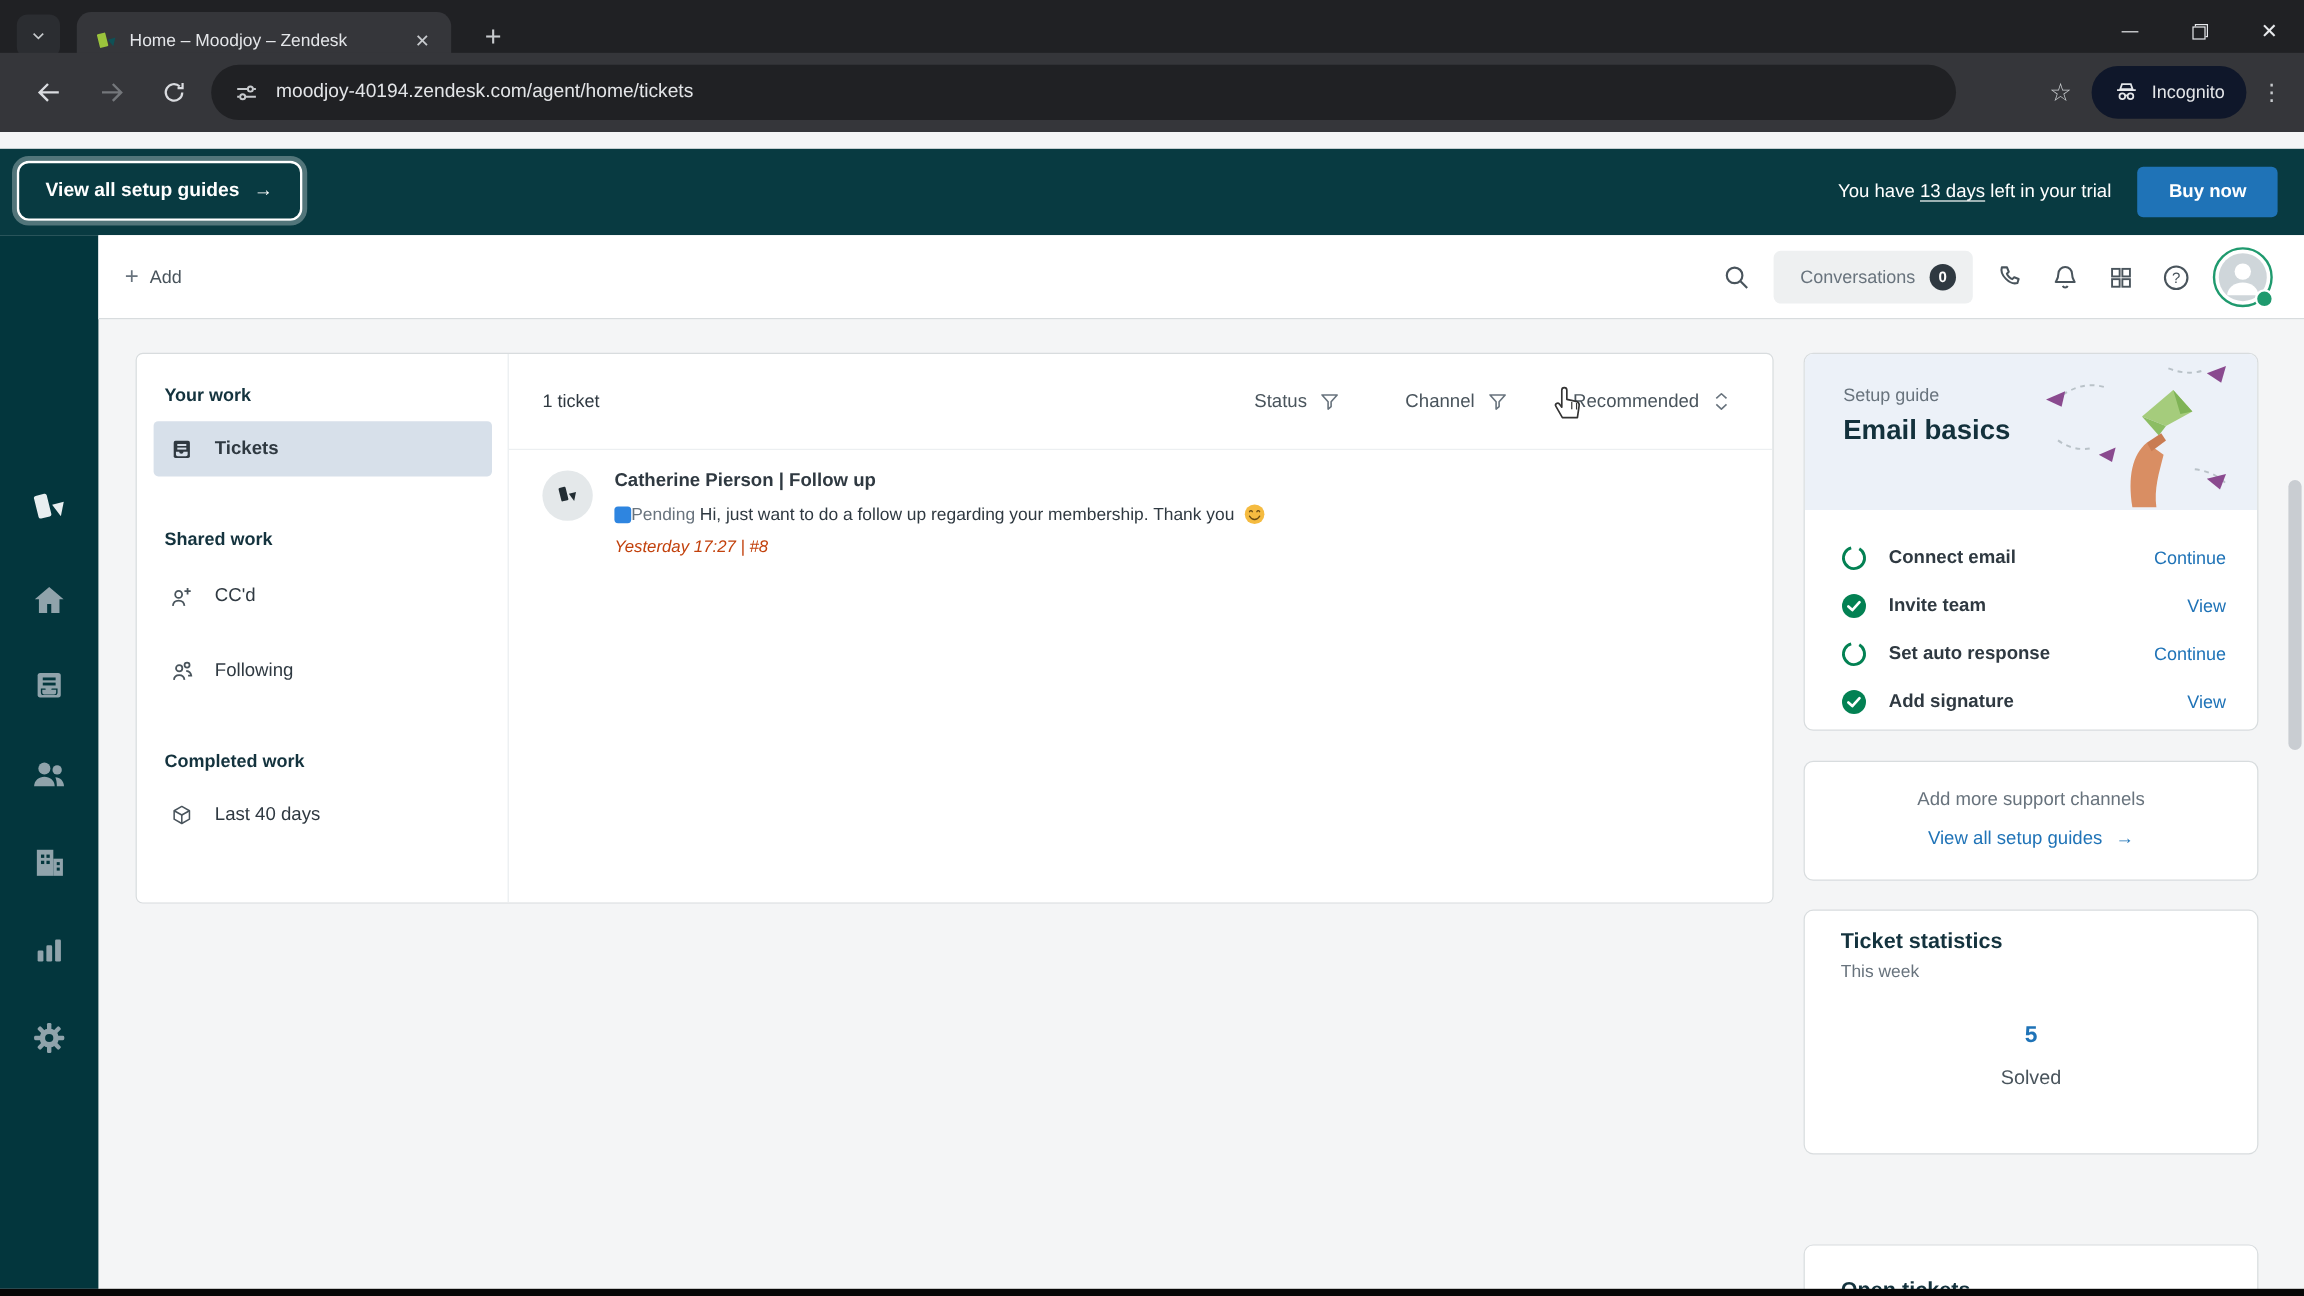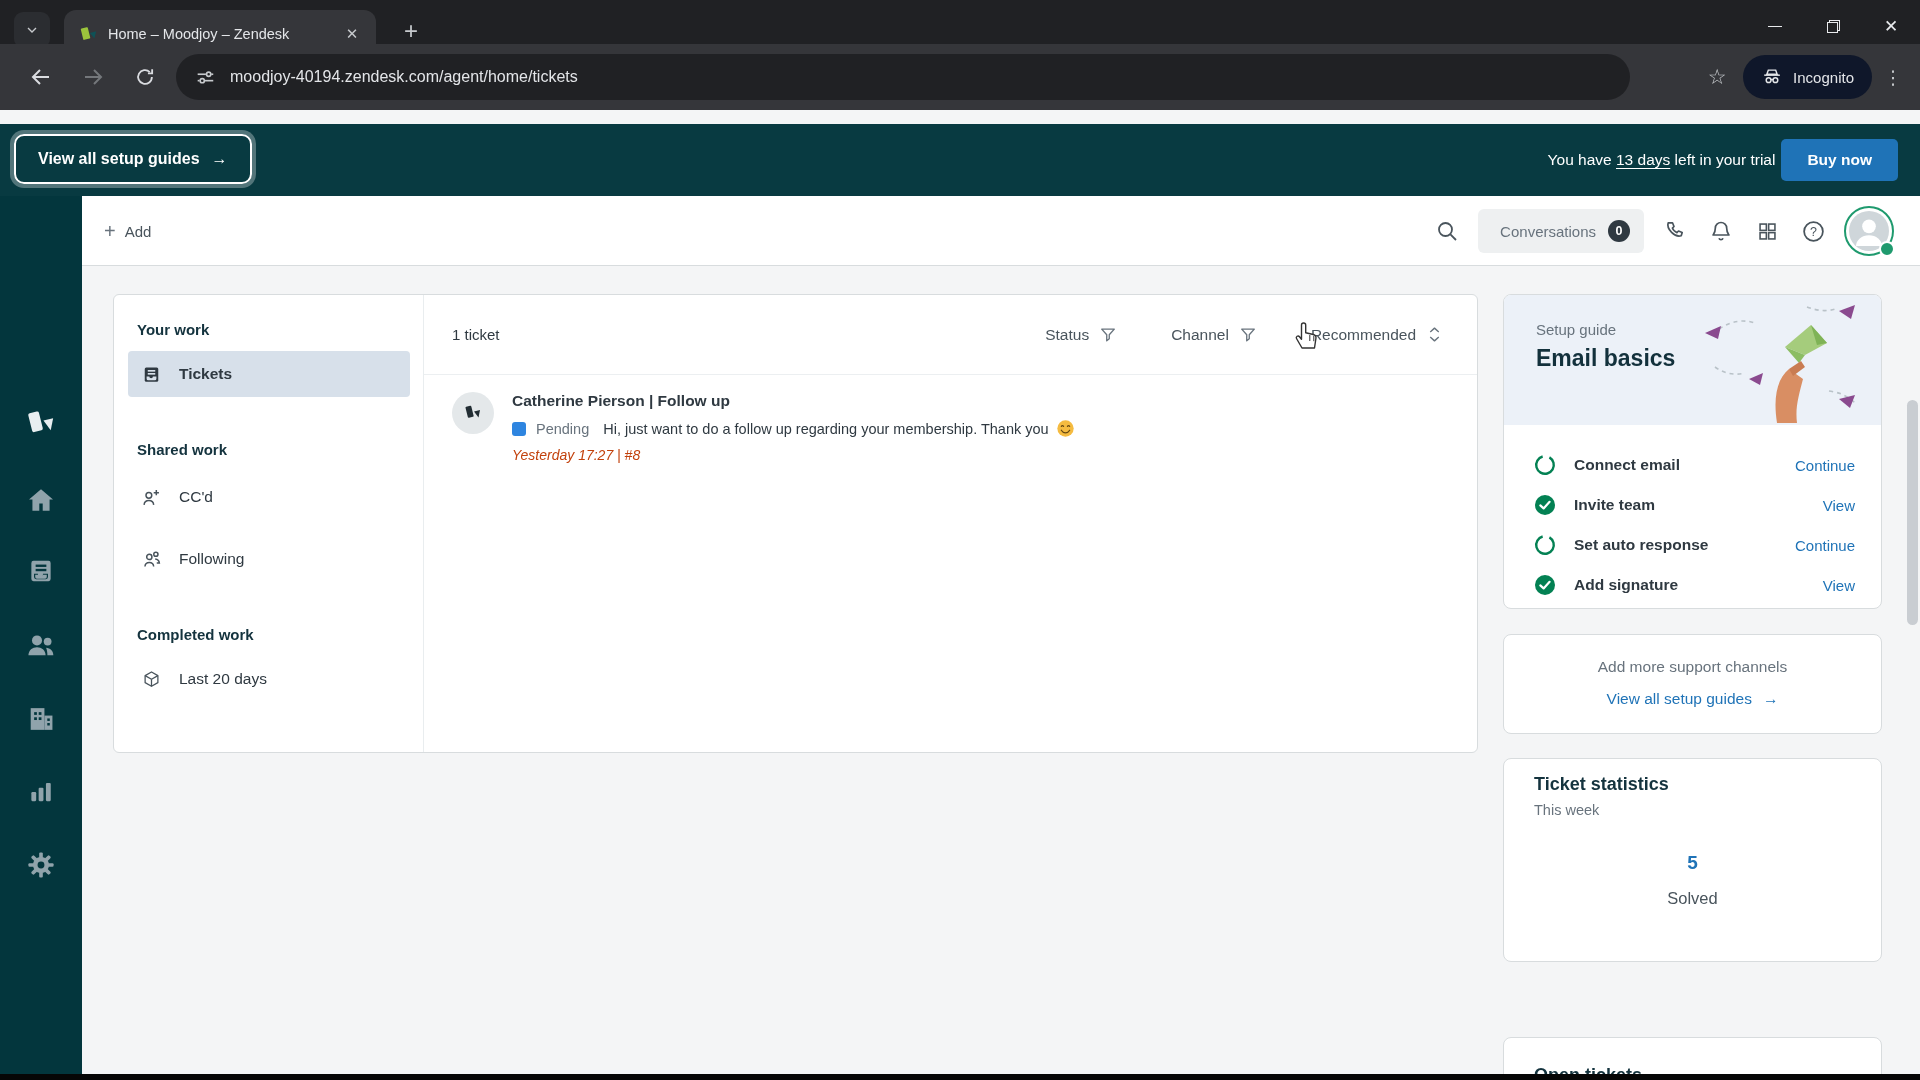--- a/index.html
+++ b/index.html
@@ -34,21 +34,21 @@
   #bookmark-btn { color:#c7cacd; font-size:21px; width:36px; text-align:center; }
   #incognito-chip { height:44px; border-radius:22px; background:#0f172a; display:flex; align-items:center;
     gap:10px; padding:0 18px; color:#e4e6e9; font-size:15px; }
   #menu-dots { color:#c7cacd; font-size:19px; width:26px; text-align:center; letter-spacing:0; }
 
   
   #banner { position:absolute; left:0; top:124px; width:1920px; height:72px; background:#083a41; }
   #setup-guides-btn { position:absolute; left:14px; top:10px; height:50px; padding:0 22px; border-radius:10px;
     border:2px solid #fff; box-shadow:0 0 0 4px rgba(255,255,255,.30); color:#fff; font-size:16px; font-weight:700;
     background:transparent; display:flex; align-items:center; gap:12px; }
-  #trial-area { position:absolute; right:22px; top:0; height:72px; display:flex; align-items:center; gap:6px; }
+  #trial-area { position:absolute; right:22px; top:0; height:72px; display:flex; align-items:center; gap:22px; }
   #trial-text { color:#fff; font-size:15.5px; }
   #trial-text u { text-underline-offset:3px; }
   #buy-now-btn { background:#1f73b7; color:#fff; font-size:15.5px; font-weight:600; padding:12px 26px;
     border-radius:5px; border:none; }
 
   
   #rail { position:absolute; left:0; top:196px; width:82px; height:878px; background:#03363d; }
   .rail-item { position:absolute; left:0; width:82px; display:flex; justify-content:center; }
 
   
@@ -82,21 +82,21 @@
 
   #list-col { flex:1; display:flex; flex-direction:column; }
   #list-head { height:80px; display:flex; align-items:center; padding:0 34px 0 28px; border-bottom:1px solid #eceff1;justify-content:center; }
   #ticket-count { font-size:15px; color:#2f3941; }
   #filters { margin-left:auto; display:flex; align-items:center; gap:54px; }
   .filter { display:flex; align-items:center; gap:10px; font-size:15.5px; color:#49545c; }
   #ticket-row { padding:17px 28px; display:flex; gap:18px; }
   #ticket-avatar { width:42px; height:42px; border-radius:50%; background:#e4e8ea; display:flex;
     align-items:center; justify-content:center; flex:none; }
   #ticket-title { font-size:15.5px; font-weight:700; color:#2f3941; }
-  #ticket-line2 { display:flex; align-items:center; gap:10px; margin-top:9px; }
+  #ticket-line2 { display:flex; align-items:center; margin-top:9px; }
   #status-square { width:14px; height:14px; border-radius:3px; background:#2e85e0; }
   #status-label { font-size:14.5px; color:#68737d; margin-right:4px; }
   #ticket-preview { font-size:14.5px; color:#2f3941; display:flex; align-items:center; gap:7px; }
   #ticket-meta { font-size:14px; color:#c2410c; margin-top:9px;font-style:italic; }
 
   
   .card { position:absolute; background:#fff; border:1px solid #d8dcde; border-radius:8px; }
   #setup-card { left:1503px; top:294px; width:379px; height:315px; overflow:hidden; }
   #sg-head { height:130px; background:#ecf1f8; padding:26px 0 0 32px; position:relative; }
   #sg-kicker { font-size:15px; color:#68737d; }
@@ -382,21 +382,21 @@
     </div>
     <div class="group-heading mt-lg">Completed work</div>
     <div class="nav-item">
       <span>
         <svg width="21" height="21" viewBox="0 0 28 28" fill="none" stroke="#49545c" stroke-width="1.7" stroke-linejoin="round">
           <path d="M14 4l8.5 4.8v9.4L14 23l-8.5-4.8V8.8z"></path>
             <path d="M5.5 8.8 14 13.6l8.5-4.8"></path>
             <line x1="14" y1="13.6" x2="14" y2="23"></line>
         </svg>
       </span>
-      <span>Last 20 days</span>
+      <span>Last 40 days</span>
     </div>
   </div>
 
   <div id="list-col">
     <div id="list-head">
       <span id="ticket-count">1 ticket</span>
       <div id="filters">
         <div class="filter">
           <span>Status</span>
           <span>

